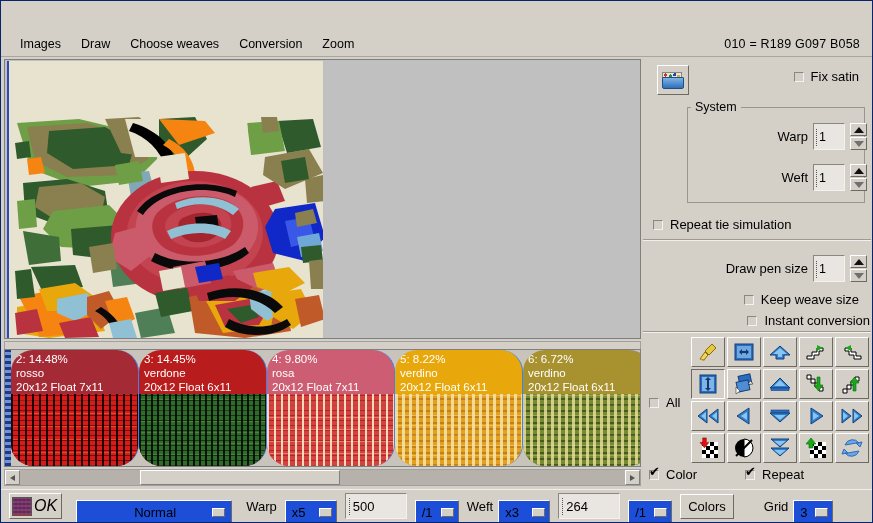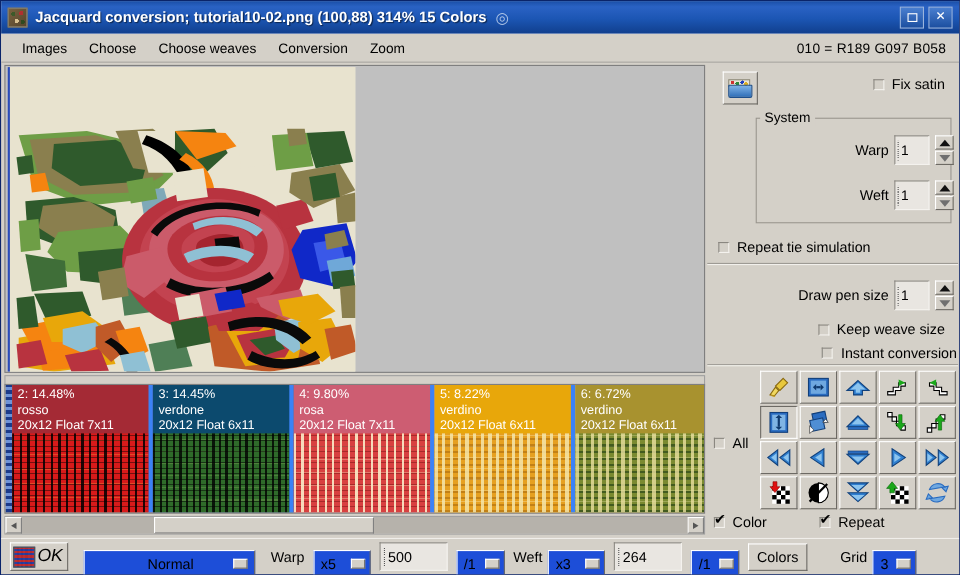--- a/index.html
+++ b/index.html
@@ -104,21 +104,22 @@
     position: absolute; left: 3px; top: 348px; width: 637px; height: 118px;
     border: 1px solid #7f7f7f; background: #c8c4bc;
     display: flex; overflow: hidden;
   }
   #swatch-left-edge {
     width: 6px; flex: 0 0 6px;
     background: repeating-linear-gradient(0deg, #1b3a8a 0 3px, #6f94d8 3px 6px);
   }
   .swatch {
     flex: 0 0 128px; position: relative; overflow: hidden;
-    border-right: 4px solid #3b82f6;
+    border-right: 1px solid #3b82f6;
+    border-radius: 22px;
   }
   .swatch-head {
     height: 44px; padding: 2px 4px 0 5px; color: #ffffff; font-size: 11.5px;
     line-height: 14px;
   }
   .swatch-head div { white-space: nowrap; overflow: hidden; }
   .swatch-weave {
     position: absolute; left: 0; right: 0; top: 44px; bottom: 0;
   }
 
@@ -317,37 +318,24 @@
   #bottombar .gap30 { width: 30px; flex:0 0 30px; }
 
   
   svg { display:block; }
 </style>
 </head>
 <body>
 
 <div id="app">
 
-  <div id="titlebar">
-    <div id="title-icon"></div>
-    <div id="title-text">Jacquard conversion; tutorial10-02.png (100,88) 314% 15 Colors</div>
-    <div id="title-glyph">◎</div>
-    <div id="title-buttons">
-      <div class="tbtn">
-          <span class="maxsq"></span>
-        </div>
-      <div class="tbtn">
-          <span>✕</span>
-        </div>
-    </div>
-  </div>
 
   <div id="menubar">
     <div class="menu-item">Images</div>
-    <div class="menu-item">Choose</div>
+    <div class="menu-item">Draw</div>
     <div class="menu-item">Choose weaves</div>
     <div class="menu-item">Conversion</div>
     <div class="menu-item">Zoom</div>
     <div id="rgb-readout">010 = R189 G097 B058</div>
   </div>
 
   <div id="canvas-wrap">
     <div id="canvas-img">
       <svg width="316" height="277" viewBox="0 0 316 277">
         <rect x="0" y="0" width="316" height="277" fill="#e8e3cf"></rect>
@@ -451,21 +439,21 @@
 
     <div class="swatch" style="background:#a42a35">
       <div class="swatch-head">
         <div>2: 14.48%</div>
         <div>rosso</div>
         <div>20x12 Float 7x11</div>
       </div>
       <div class="swatch-weave" style="background-color:#d81a1a;background-image:repeating-linear-gradient(90deg, rgba(0,0,0,.85) 0 2px, rgba(255,0,0,0) 2px 7px), repeating-linear-gradient(0deg, rgba(0,0,0,.45) 0 1px, rgba(0,0,0,0) 1px 5px), repeating-linear-gradient(0deg, rgba(255,220,80,.25) 0 1px, transparent 1px 13px);"></div>
     </div>
 
-    <div class="swatch" style="background:#0c4a6e">
+    <div class="swatch" style="background:#b91c1c">
       <div class="swatch-head">
         <div>3: 14.45%</div>
         <div>verdone</div>
         <div>20x12 Float 6x11</div>
       </div>
       <div class="swatch-weave" style="background-color:#2f6b2a;background-image:repeating-linear-gradient(90deg, rgba(0,0,0,.8) 0 2px, rgba(0,0,0,0) 2px 6px), repeating-linear-gradient(0deg, rgba(0,0,0,.5) 0 1px, rgba(0,0,0,0) 1px 5px), repeating-linear-gradient(0deg, rgba(190,210,120,.22) 0 1px, transparent 1px 11px);"></div>
     </div>
 
     <div class="swatch" style="background:#cd5d72">
       <div class="swatch-head">

